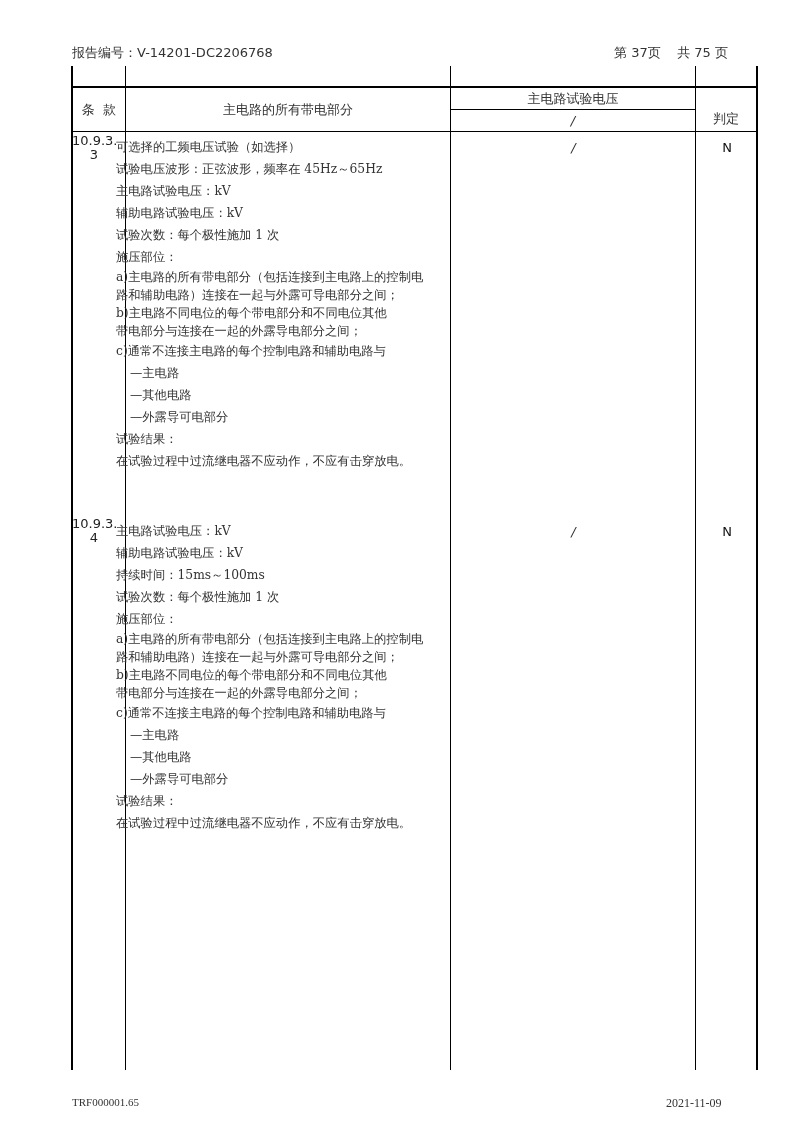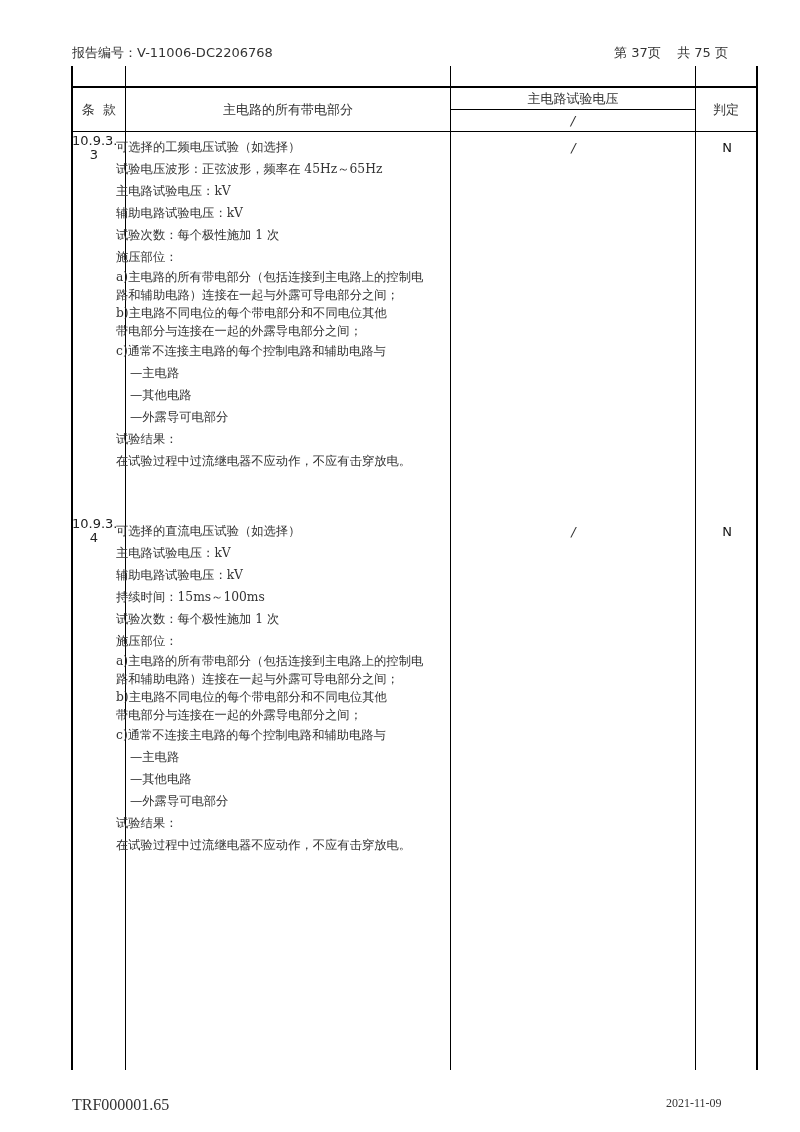--- a/index.html
+++ b/index.html
@@ -12,43 +12,43 @@
   .cell-text { position:absolute; font-size:13px; color:#333; text-align:center; }
   .clause { position:absolute; left:72px; width:44px; text-align:center; font-size:13px;
             line-height:14px; color:#222; }
   .content { position:absolute; left:116px; width:320px;
              font-family:"DejaVu Serif", serif; font-size:12.3px; color:#333; }
   .content .ln { height:22px; line-height:22px; white-space:nowrap; overflow:hidden; }
   .content .ln.wrap { height:18px; line-height:18px; }
   .content .ln.indent { padding-left:14px; }
   .result { position:absolute; left:453px; width:241px; text-align:center; font-size:13px; color:#333; }
   .verdict { position:absolute; left:698px; width:58px; text-align:center; font-size:13px; color:#111; }
-  .footer-left { position:absolute; left:72px; top:1096px; font-family:"Liberation Serif", serif; font-size:16px; color:#333; }
+  .footer-left { position:absolute; left:72px; top:1096px; font-family:"Liberation Serif", serif; font-size:11px; color:#333; }
   .footer-right { position:absolute; left:666px; top:1096px; font-family:"Liberation Serif", serif; font-size:12px; color:#333; }
 </style>
 </head>
 <body>
 
-<div class="hdr-left">报告编号：V-11006-DC2206768</div>
+<div class="hdr-left">报告编号：V-14201-DC2206768</div>
 <div class="hdr-right">第 37页    共 75 页</div>
 
 <div class="vline" style="left:71px; top:66px; width:2px; height:1004px;"></div>
 <div class="vline" style="left:756px; top:66px; width:2px; height:1004px;"></div>
 <div class="vline" style="left:125px; top:66px; width:1px; height:1004px;"></div>
 <div class="vline" style="left:450px; top:66px; width:1px; height:1004px;"></div>
 <div class="vline" style="left:695px; top:66px; width:1px; height:1004px;"></div>
 <div class="hline" style="left:71px; top:86px; width:687px; height:2px;"></div>
 <div class="hline" style="left:450px; top:109px; width:246px; height:1px;"></div>
 <div class="hline" style="left:71px; top:131px; width:687px; height:1px;"></div>
 
 <div class="cell-text" style="left:73px; width:52px; top:101px; white-space:pre;">条  款</div>
 <div class="cell-text" style="left:126px; width:324px; top:101px;">主电路的所有带电部分</div>
 <div class="cell-text" style="left:451px; width:244px; top:90px;">主电路试验电压</div>
 <div class="cell-text" style="left:451px; width:244px; top:113px; font-style:italic;">/</div>
-<div class="cell-text" style="left:696px; width:60px; top:101px;">判定</div>
+<div class="cell-text" style="left:696px; width:60px; top:110px;">判定</div>
 
 <div class="clause" style="top:134px;">
   <div>10.9.3.</div>
   <div>3</div>
 </div>
 <div class="content" style="top:136px;">
   <div class="ln">可选择的工频电压试验（如选择）</div>
   <div class="ln">试验电压波形：正弦波形，频率在 45Hz～65Hz</div>
   <div class="ln">主电路试验电压：kV</div>
   <div class="ln">辅助电路试验电压：kV</div>
@@ -66,21 +66,20 @@
   <div class="ln">在试验过程中过流继电器不应动作，不应有击穿放电。</div>
 </div>
 <div class="result" style="top:140px; font-style:italic;">/</div>
 <div class="verdict" style="top:140px;">N</div>
 
 <div class="clause" style="top:517px;">
   <div>10.9.3.</div>
   <div>4</div>
 </div>
 <div class="content" style="top:520px;">
-  <div class="ln">可选择的直流电压试验（如选择）</div>
   <div class="ln">主电路试验电压：kV</div>
   <div class="ln">辅助电路试验电压：kV</div>
   <div class="ln">持续时间：15ms～100ms</div>
   <div class="ln">试验次数：每个极性施加 1 次</div>
   <div class="ln">施压部位：</div>
   <div class="ln wrap">a)主电路的所有带电部分（包括连接到主电路上的控制电</div>
   <div class="ln wrap">路和辅助电路）连接在一起与外露可导电部分之间；</div>
   <div class="ln wrap">b)主电路不同电位的每个带电部分和不同电位其他</div>
   <div class="ln wrap">带电部分与连接在一起的外露导电部分之间；</div>
   <div class="ln">c)通常不连接主电路的每个控制电路和辅助电路与</div>

